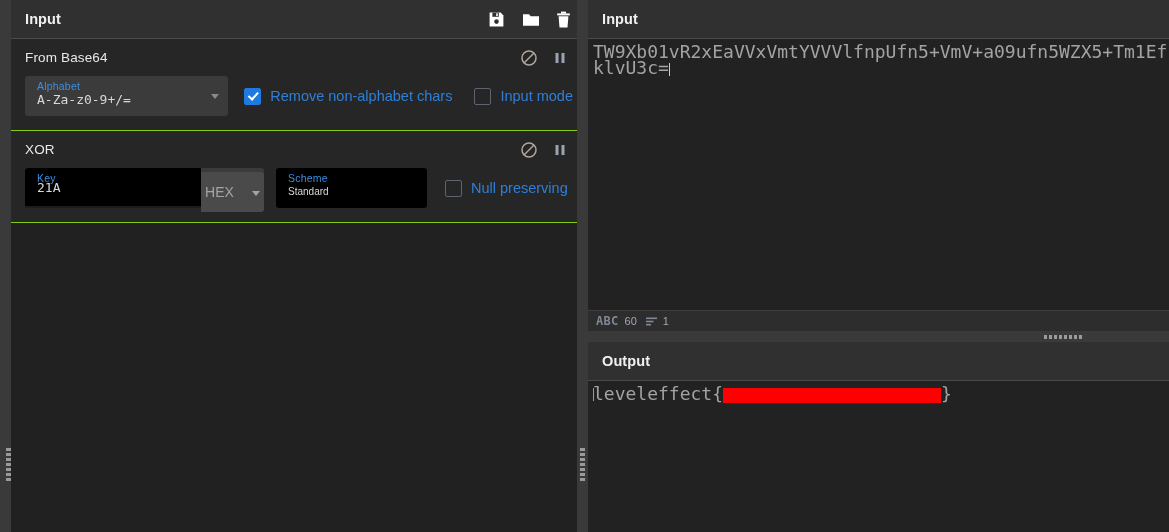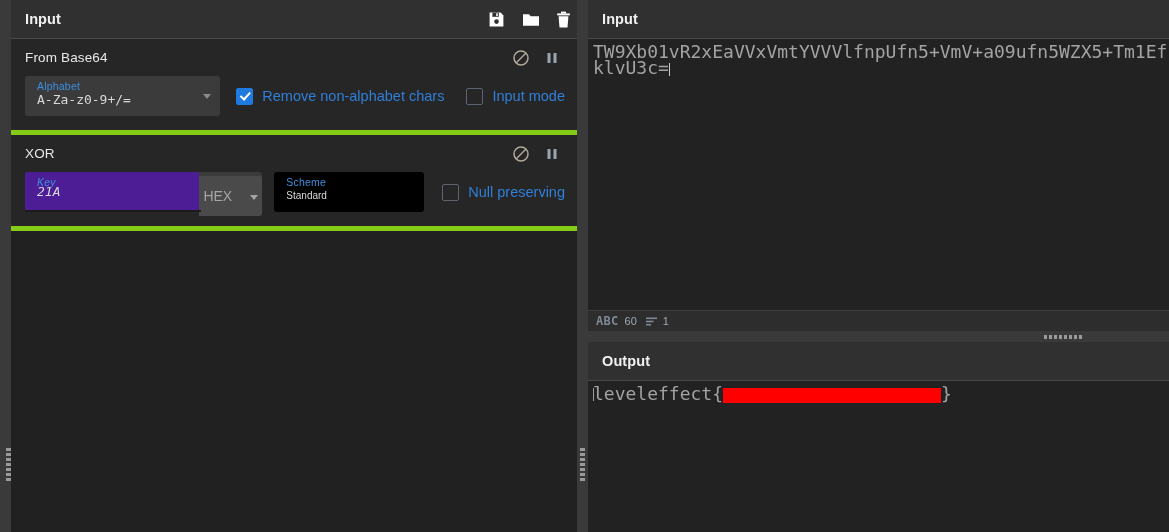--- a/index.html
+++ b/index.html
@@ -82,22 +82,22 @@
   .title-actions .ticon svg { display: block; }
 
   
   .op-list {
     flex: 1 1 auto;
     background: #212121;
     overflow: hidden;
   }
   .operation {
     background: #262626;
-    border-bottom: 5px solid #84cc16;
-    padding: 0 8px 14px 0;
+    border-bottom: 1px solid #84cc16;
+    padding: 0 0 14px 0;
   }
   .op-header {
     display: flex;
     align-items: center;
     height: 37px;
     padding: 0 12px 0 14px;
   }
   .op-name {
     color: #e8e8e8;
     font-size: 13.5px;
@@ -216,23 +216,22 @@
     width: 239px;
     height: 40px;
     display: flex;
     background: #3b3b3b;
     border-radius: 3px;
     overflow: visible;
   }
   .key-main {
     position: relative;
     flex: 1 1 auto;
-    background: #4c1d95;
+    background: #000000;
     border-radius: 3px 0 0 3px;
-    font-style: italic;
   }
   .key-underline {
     position: absolute;
     left: 0; bottom: 0;
     width: 176px;
     height: 2px;
     background: #1c1c1c;
   }
   .hex-btn {
     width: 63px;

